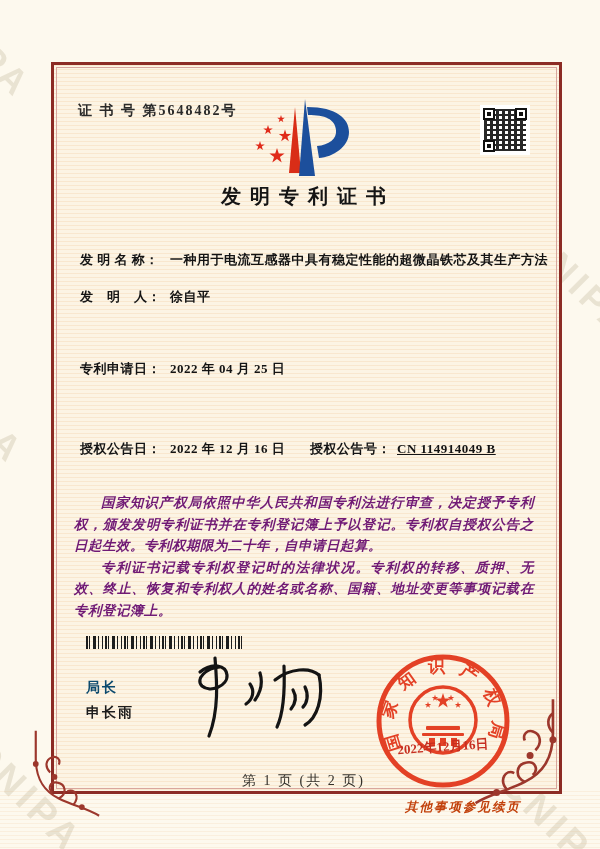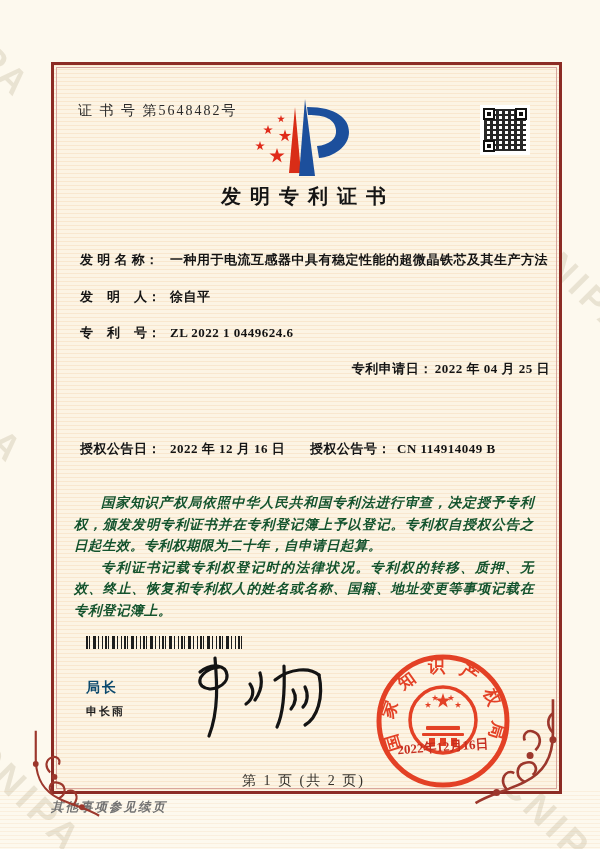--- a/index.html
+++ b/index.html
@@ -47,21 +47,21 @@
   }
   .bottom-texture{
     position:absolute;left:0;top:791px;width:600px;height:58px;
     background:repeating-linear-gradient(180deg, rgba(235,178,120,0.14) 0 1px, rgba(0,0,0,0) 1px 4px);
     z-index:1;
   }
 
   
   .cert-no{
     position:absolute;left:78px;top:102px;
-    font-size:14px;font-weight:400;color:#2a2a2a;letter-spacing:2px;
+    font-size:14px;font-weight:700;color:#2a2a2a;letter-spacing:2px;
     z-index:3;
   }
   .logo{position:absolute;left:241px;top:99px;z-index:3;}
   .qr{
     position:absolute;left:480px;top:105px;width:50px;height:50px;
     background:#fff;padding:2px;z-index:3;box-sizing:border-box;
   }
   .qr-noise{
     position:absolute;inset:4px;
     background-image:
@@ -83,61 +83,61 @@
   .title span{margin-right:-0.45em;}
 
   
   .row{
     position:absolute;left:80px;width:470px;
     font-size:13px;font-weight:700;color:#141414;letter-spacing:.5px;
     z-index:3;white-space:nowrap;
   }
   .row .lbl{display:inline-block;min-width:88px;}
   .row .val{margin-left:2px;}
-  .r0{top:251px;} .r1{top:288px;} .r2{top:324px;} .r3{top:360px;text-align:right;}
+  .r0{top:251px;} .r1{top:288px;} .r2{top:324px;} .r3{top:360px;}
   .r4{top:398px;} .r5{top:431px;} .r6{top:440px;}
-  .pair2{position:absolute;left:230px;top:0;}
+  .pair2{position:absolute;left:230px;top:0;text-decoration:underline;}
   .pair2 .lbl{min-width:0;margin-right:4px;}
 
   
   .paras{
     position:absolute;left:74px;top:492px;width:460px;z-index:3;
     font-size:13.5px;line-height:21.5px;font-weight:600;font-style:italic;
-    color:#14532d;text-align:justify;letter-spacing:.5px;
+    color:#701a75;text-align:justify;letter-spacing:.5px;
   }
   .paras p{margin:0;text-indent:2em;}
 
   
   .barcode{
     position:absolute;left:86px;top:636px;width:156px;height:13px;z-index:3;
     background:
       repeating-linear-gradient(90deg,
         #1c1c1c 0 2px, rgba(0,0,0,0) 2px 3px,
         #1c1c1c 3px 4px, rgba(0,0,0,0) 4px 7px,
         #1c1c1c 7px 10px, rgba(0,0,0,0) 10px 12px,
         #1c1c1c 12px 13px, rgba(0,0,0,0) 13px 16px,
         #1c1c1c 16px 17px, rgba(0,0,0,0) 17px 19px);
   }
 
   
   .signer-title{position:absolute;left:86px;top:679px;font-size:14px;font-weight:700;color:#0c4a6e;letter-spacing:2px;z-index:3;}
-  .signer-name{position:absolute;left:86px;top:704px;font-size:11px;font-weight:700;color:#1d1d1d;letter-spacing:2px;z-index:3;}
+  .signer-name{position:absolute;left:86px;top:704px;font-size:14px;font-weight:700;color:#1d1d1d;letter-spacing:2px;z-index:3;}
   .signature{position:absolute;left:180px;top:652px;z-index:3;}
 
   
   .seal{position:absolute;left:372px;top:650px;z-index:5;opacity:.93;}
 
   
   .page-no{
     position:absolute;left:51px;top:772px;width:505px;text-align:center;
     font-size:14px;color:#33302a;letter-spacing:2px;z-index:3;
   }
   .footer-note{
-    position:absolute;left:51px;top:799px;width:470px;text-align:left;
-    font-size:12.5px;font-weight:600;font-style:italic;color:#737373;
+    position:absolute;left:51px;top:799px;width:470px;text-align:right;
+    font-size:12.5px;font-weight:600;font-style:italic;color:#c2410c;
     letter-spacing:2px;z-index:3;
   }
 
   
   .flourish{position:absolute;z-index:6;}
   .fl-left{left:30px;top:728px;}
   .fl-right{left:472px;top:696px;}
 </style>
 </head>
 <body>
@@ -184,23 +184,20 @@
     <div class="finder bl"></div>
   </div>
 
   <div class="title"><span>发明专利证书</span></div>
 
   <div class="row r1">
     <span class="lbl">发　明　人：</span><span class="val">徐自平</span>
   </div>
   <div class="row r0">
     <span class="lbl">发 明 名 称：</span><span class="val">一种用于电流互感器中具有稳定性能的超微晶铁芯及其生产方法</span>
-  </div>
-  <div class="row r2">
-    <span class="lbl">专　利　号：</span><span class="val">ZL 2022 1 0449624.6</span>
   </div>
   <div class="row r3">
     <span class="lbl">专利申请日：</span><span class="val">2022 年 04 月 25 日</span>
   </div>
   <div class="row r6">
     <span class="lbl">授权公告日：</span><span class="val">2022 年 12 月 16 日</span>
     <span class="pair2">
       <span class="lbl">授权公告号：</span><span class="val">CN 114914049 B</span>
     </span>
   </div>

